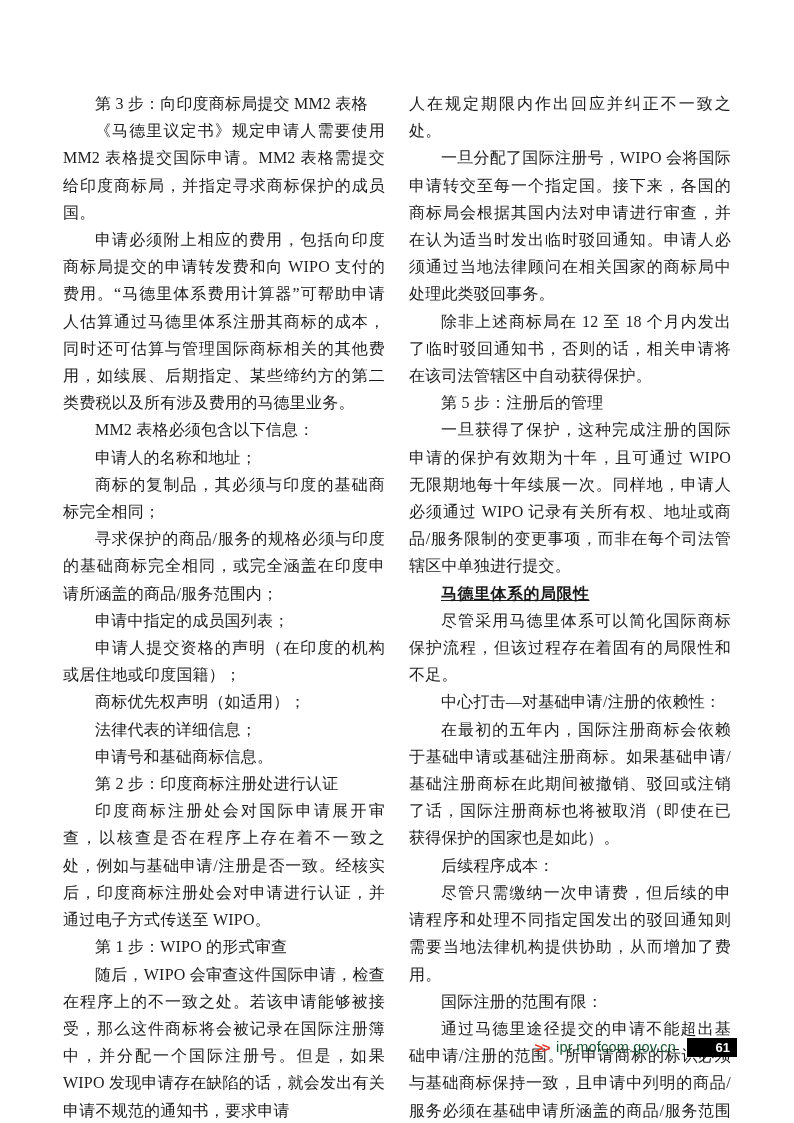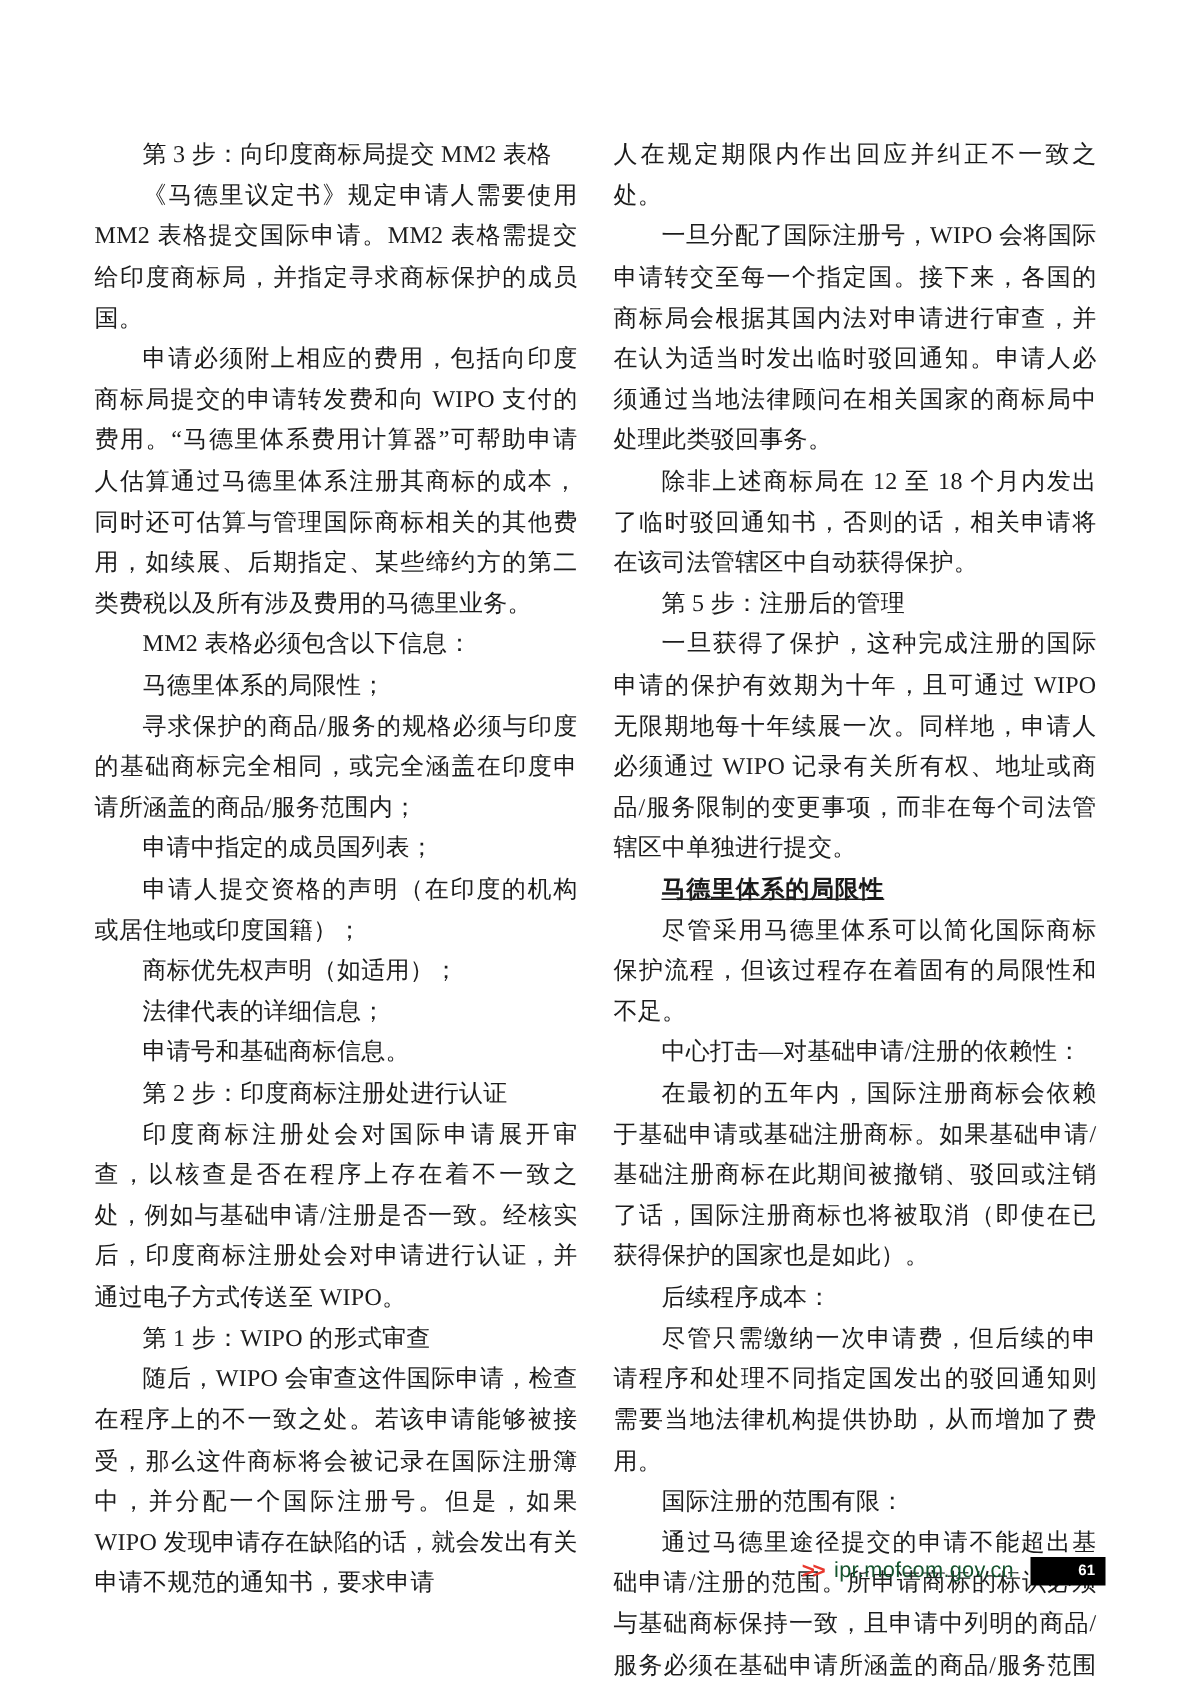--- a/index.html
+++ b/index.html
@@ -73,35 +73,36 @@
     width: 50px;
     height: 19px;
     margin-left: 11px;
     display: flex;
     align-items: center;
     justify-content: flex-end;
     padding-right: 7px;
     box-sizing: border-box;
     color: #ffffff;
     font-weight: bold;
-    font-size: 10px;
+    font-size: 13px;
   }
 </style>
 </head>
 <body>
 
 <div class="page">
 
   <div class="content">
     <div class="column">
         <p class="para">第 3 步：向印度商标局提交 MM2 表格</p>
         <p class="para">《马德里议定书》规定申请人需要使用 MM2 表格提交国际申请。MM2 表格需提交给印度商标局，并指定寻求商标保护的成员国。</p>
         <p class="para">申请必须附上相应的费用，包括向印度商标局提交的申请转发费和向 WIPO 支付的费用。“马德里体系费用计算器”可帮助申请人估算通过马德里体系注册其商标的成本，同时还可估算与管理国际商标相关的其他费用，如续展、后期指定、某些缔约方的第二类费税以及所有涉及费用的马德里业务。</p>
         <p class="para">MM2 表格必须包含以下信息：</p>
-        <p class="para">马德里体系的局限性；</p>
+        <p class="para">申请人的名称和地址；</p>
+        <p class="para">商标的复制品，其必须与印度的基础商标完全相同；</p>
         <p class="para">寻求保护的商品/服务的规格必须与印度的基础商标完全相同，或完全涵盖在印度申请所涵盖的商品/服务范围内；</p>
         <p class="para">申请中指定的成员国列表；</p>
         <p class="para">申请人提交资格的声明（在印度的机构或居住地或印度国籍）；</p>
         <p class="para">商标优先权声明（如适用）；</p>
         <p class="para">法律代表的详细信息；</p>
         <p class="para">申请号和基础商标信息。</p>
         <p class="para">第 2 步：印度商标注册处进行认证</p>
         <p class="para">印度商标注册处会对国际申请展开审查，以核查是否在程序上存在着不一致之处，例如与基础申请/注册是否一致。经核实后，印度商标注册处会对申请进行认证，并通过电子方式传送至 WIPO。</p>
         <p class="para">第 1 步：WIPO 的形式审查</p>
         <p class="para">随后，WIPO 会审查这件国际申请，检查在程序上的不一致之处。若该申请能够被接受，那么这件商标将会被记录在国际注册簿中，并分配一个国际注册号。但是，如果 WIPO 发现申请存在缺陷的话，就会发出有关申请不规范的通知书，要求申请</p>

